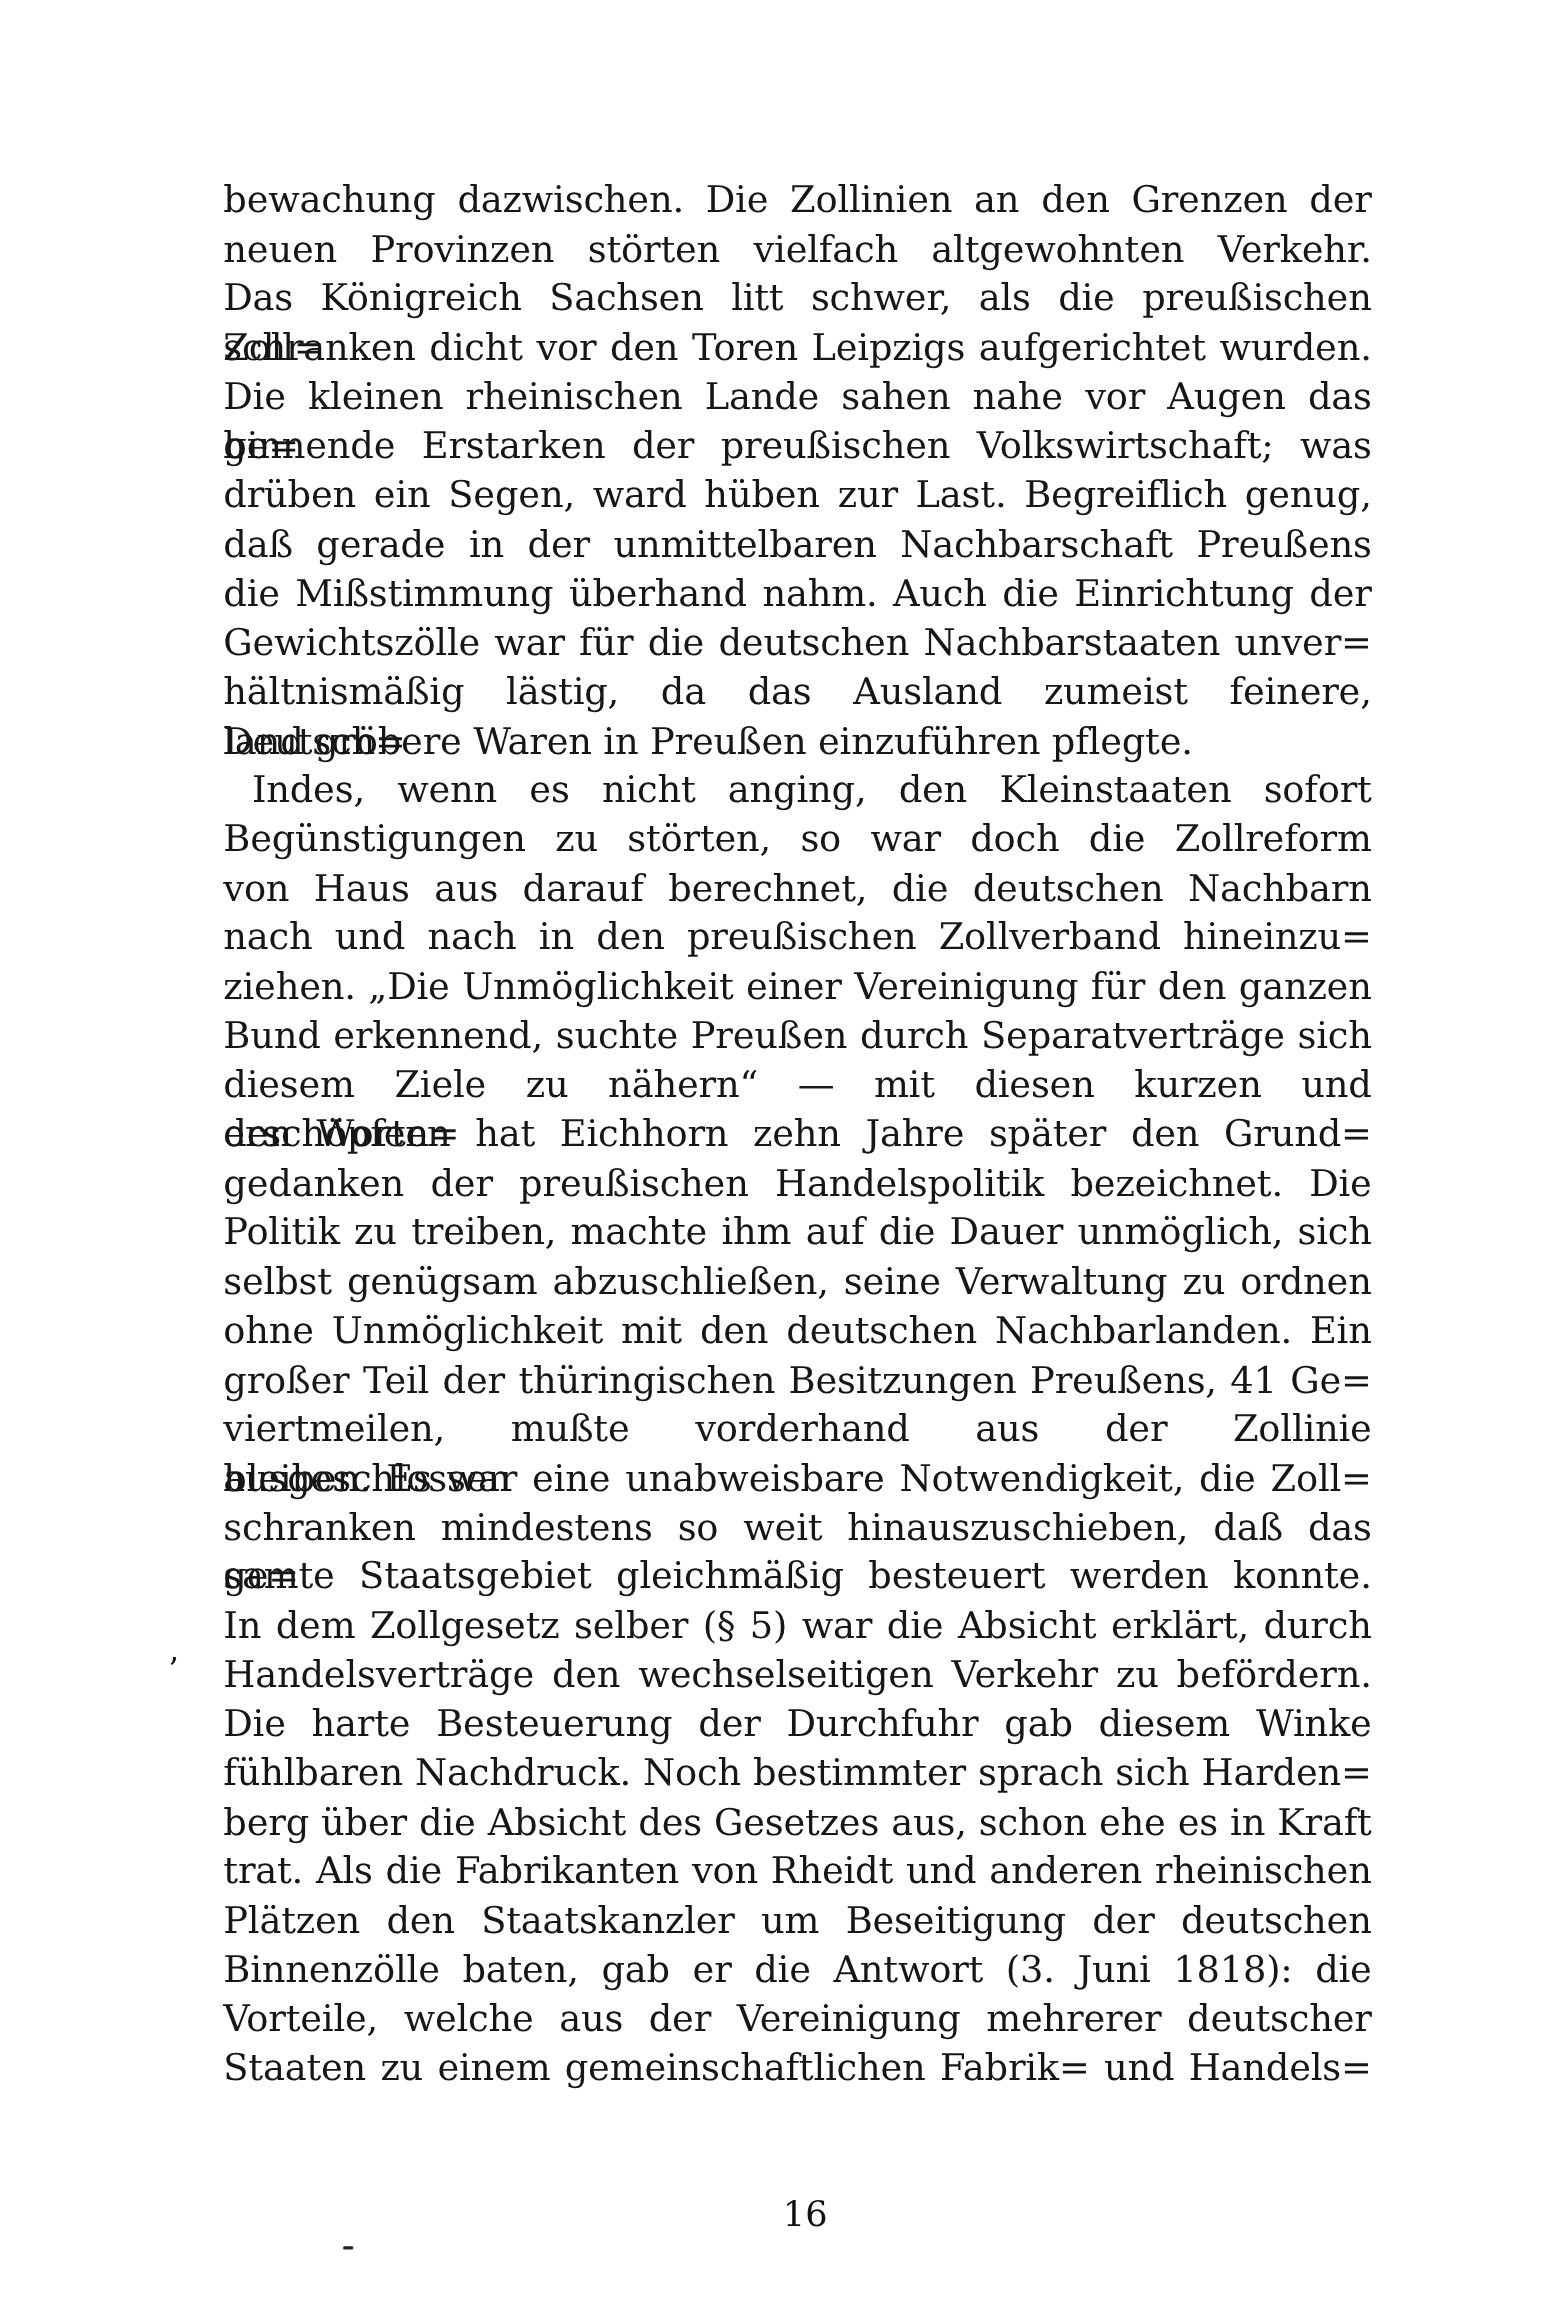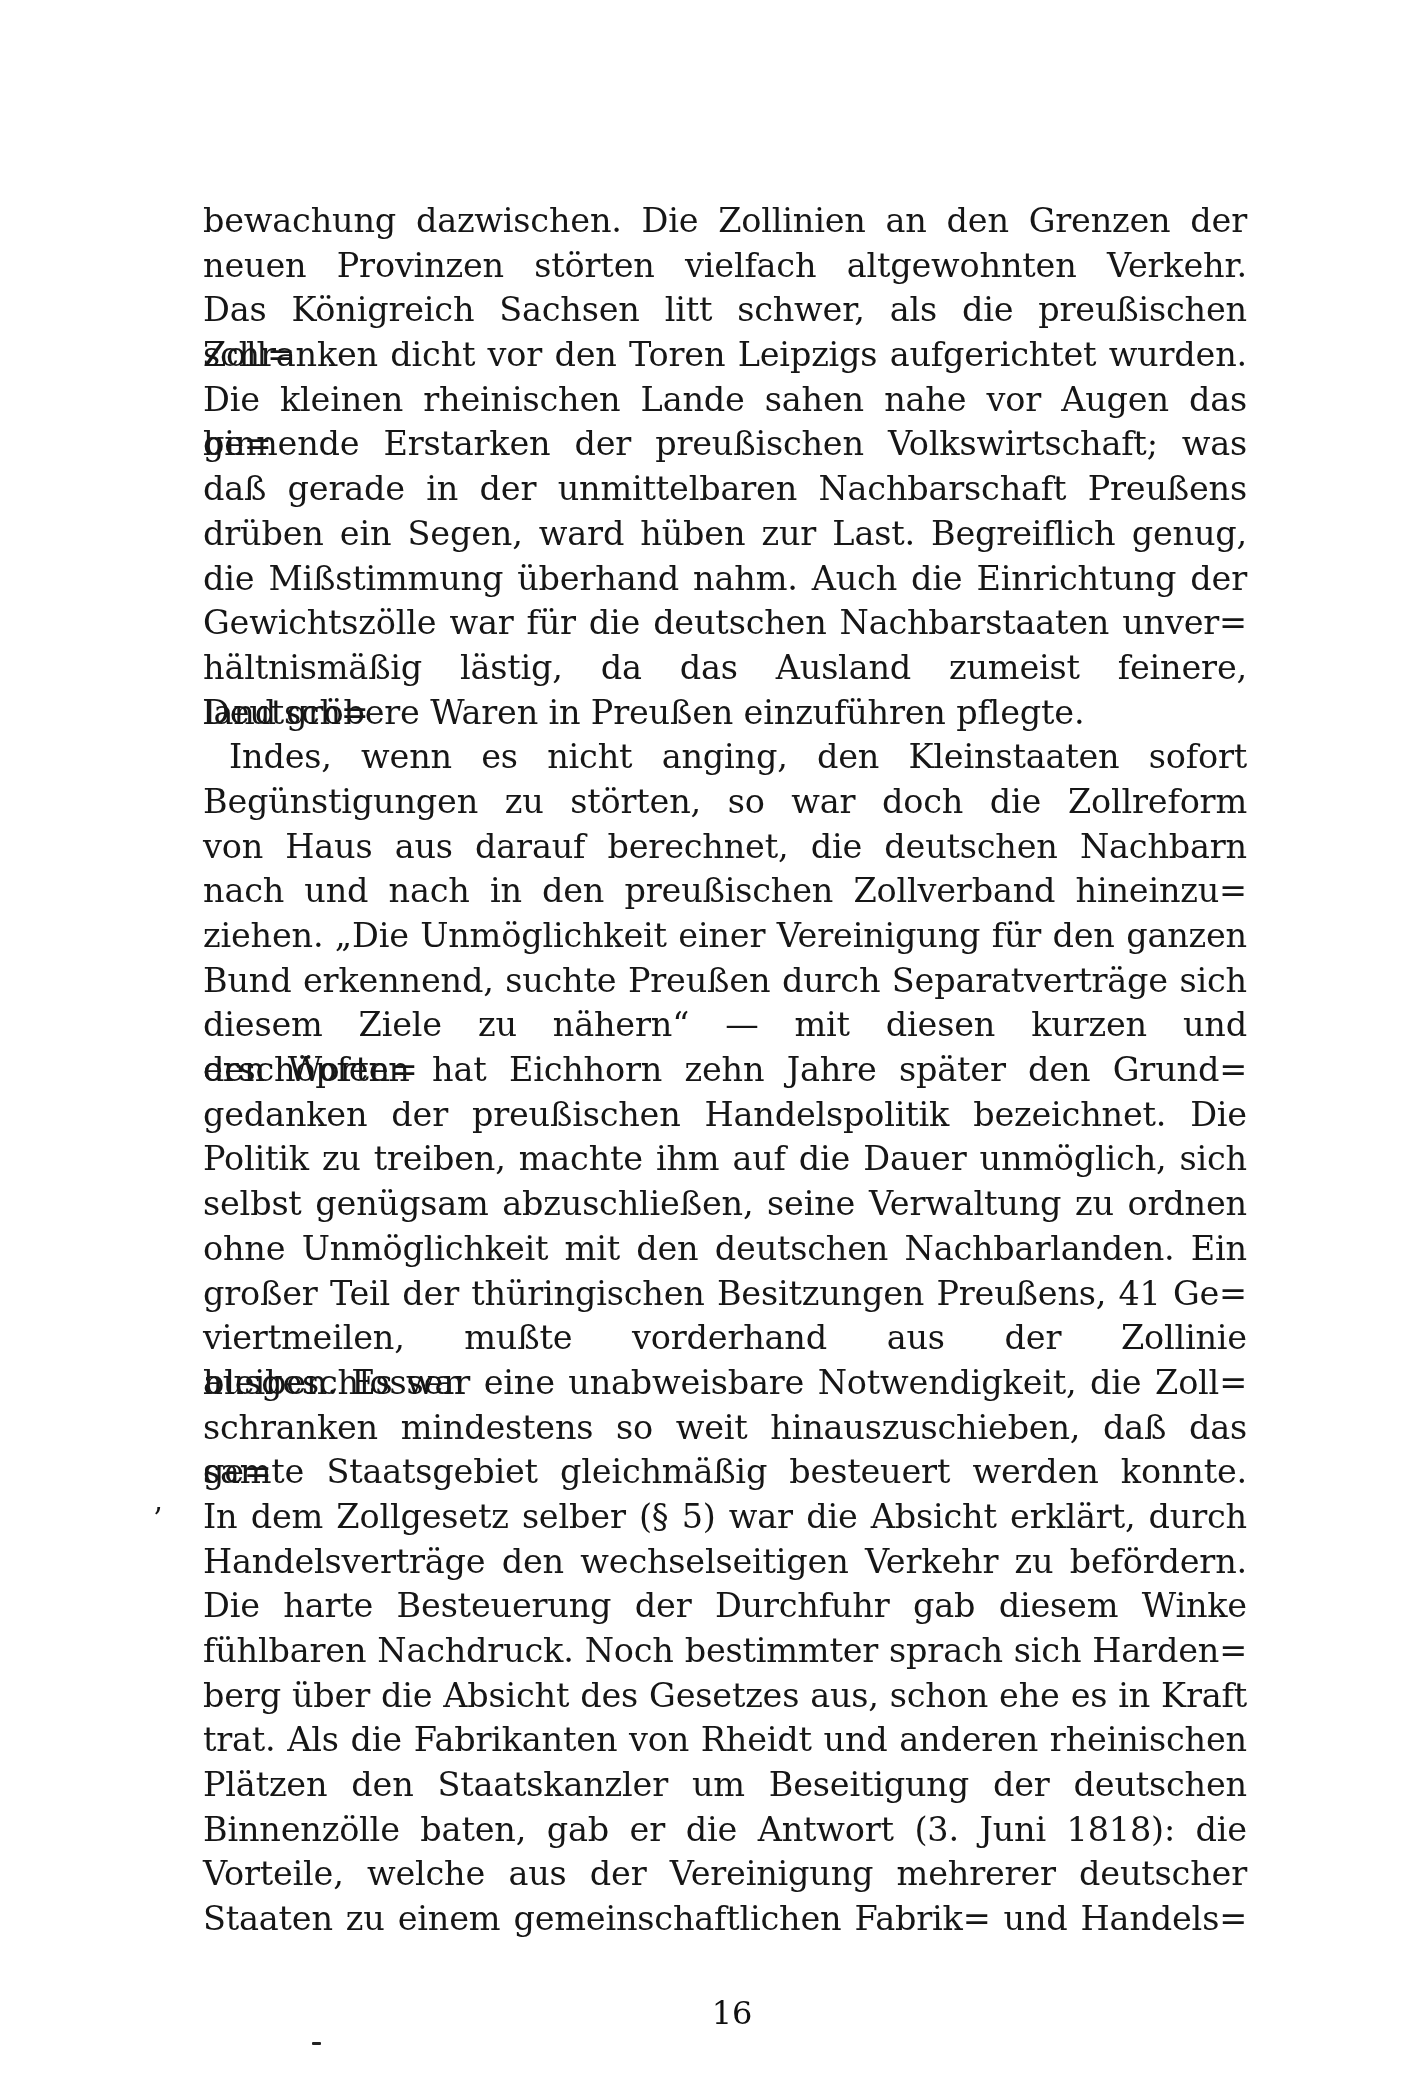--- a/index.html
+++ b/index.html
@@ -14,21 +14,20 @@
     background: #ffffff;
     overflow: hidden;
     font-family: "DejaVu Serif", "Liberation Serif", serif;
     color: #161616;
   }
   .text-block {
     position: absolute;
     left: 203px;
     top: 160px;
     width: 1044px;
-    margin-top: 39px;
   }
   .line {
     height: 44.7px;
     line-height: 44.7px;
     font-size: 33.5px;
     letter-spacing: -0.2px;
     white-space: normal;
     text-align: justify;
     text-align-last: justify;
     overflow: visible;
@@ -74,22 +73,22 @@
 
 <div class="page">
 
   <div class="text-block">
     <div class="line">bewachung dazwischen. Die Zollinien an den Grenzen der</div>
     <div class="line">neuen Provinzen störten vielfach altgewohnten Verkehr.</div>
     <div class="line">Das Königreich Sachsen litt schwer, als die preußischen Zoll=</div>
     <div class="line">schranken dicht vor den Toren Leipzigs aufgerichtet wurden.</div>
     <div class="line">Die kleinen rheinischen Lande sahen nahe vor Augen das be=</div>
     <div class="line">ginnende Erstarken der preußischen Volkswirtschaft; was</div>
+    <div class="line">drüben ein Segen, ward hüben zur Last. Begreiflich genug,</div>
     <div class="line">daß gerade in der unmittelbaren Nachbarschaft Preußens</div>
-    <div class="line">drüben ein Segen, ward hüben zur Last. Begreiflich genug,</div>
     <div class="line">die Mißstimmung überhand nahm. Auch die Einrichtung der</div>
     <div class="line">Gewichtszölle war für die deutschen Nachbarstaaten unver=</div>
     <div class="line">hältnismäßig lästig, da das Ausland zumeist feinere, Deutsch=</div>
     <div class="line para-end">land gröbere Waren in Preußen einzuführen pflegte.</div>
     <div class="line para-start">Indes, wenn es nicht anging, den Kleinstaaten sofort</div>
     <div class="line">Begünstigungen zu störten, so war doch die Zollreform</div>
     <div class="line">von Haus aus darauf berechnet, die deutschen Nachbarn</div>
     <div class="line">nach und nach in den preußischen Zollverband hineinzu=</div>
     <div class="line">ziehen. „Die Unmöglichkeit einer Vereinigung für den ganzen</div>
     <div class="line">Bund erkennend, suchte Preußen durch Separatverträge sich</div>

